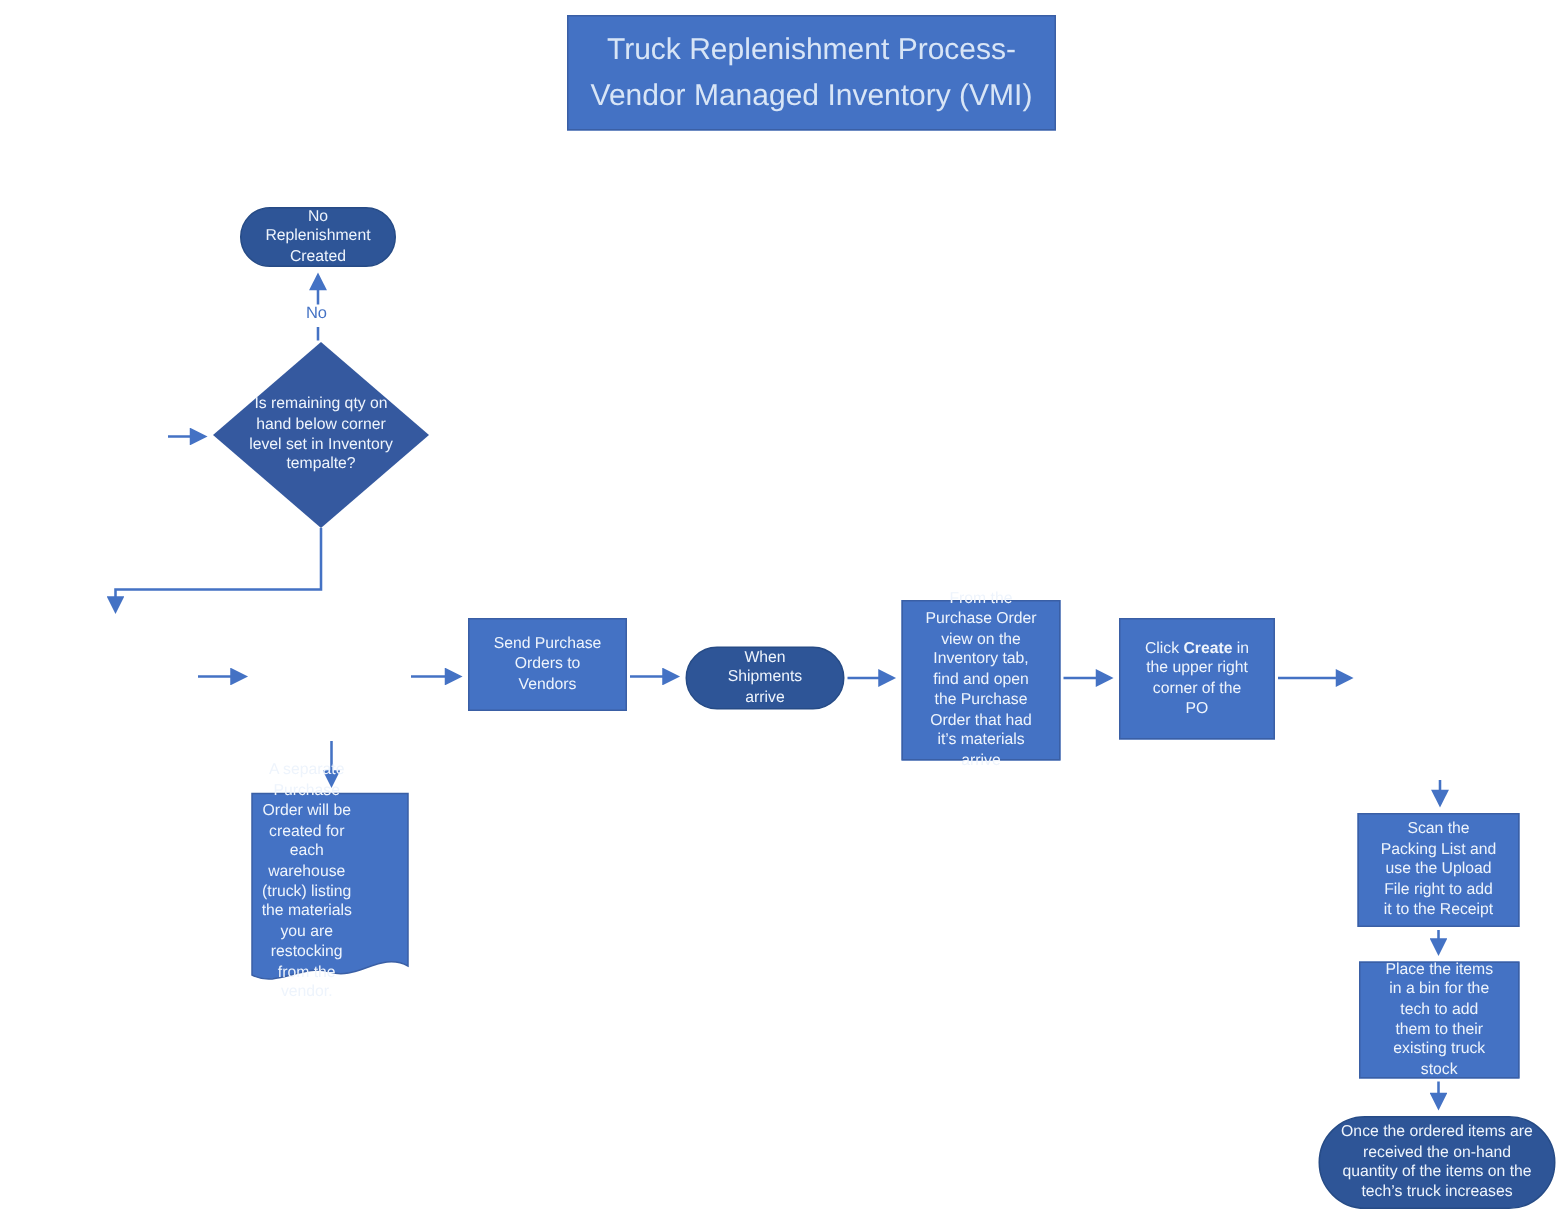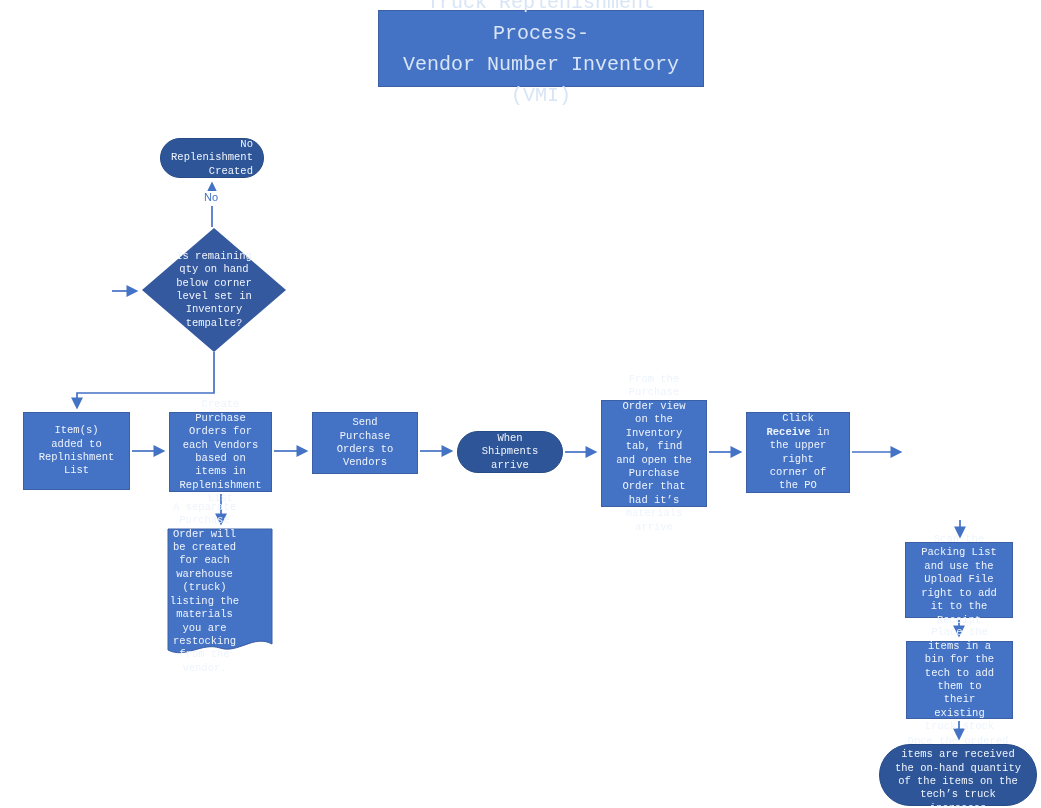--- a/index.html
+++ b/index.html
@@ -11,21 +11,21 @@
   html,body{margin:0;padding:0;}
   body{background:var(--background);font-family:"Liberation Sans",sans-serif;}
   .canvas{position:relative;width:1041px;height:808px;background:var(--background);overflow:hidden;}
   .layer{position:absolute;left:0;top:0;width:1041px;height:808px;}
   .conn{fill:none;stroke:var(--connector);stroke-width:1.7;}
   .arrowhead{fill:var(--connector);}
   .diamond-shape{fill:var(--decision-fill);}
   .doc-shape{fill:var(--process-fill);stroke:var(--process-border);stroke-width:1;}
   .shape{position:absolute;display:flex;align-items:center;justify-content:center;
          text-align:center;color:var(--text);font-size:10.5px;line-height:1.28;
-         box-sizing:border-box;padding:14px;z-index:2;font-family:Liberation Mono, monospace;}
+         box-sizing:border-box;padding:14px;z-index:2;}
   .rect{background:var(--process-fill);border:1px solid var(--process-border);}
   .stadium{background:var(--terminator-fill);border:1px solid var(--terminator-border);}
   .overlay{background:transparent;border:none;}
   .title-box{background:var(--process-fill);border:1px solid var(--process-border);
              color:var(--title-text);font-size:20px;line-height:1.55;}
   .edge-label{position:absolute;z-index:3;background:var(--background);color:var(--connector);
               font-size:11px;text-align:center;}
 </style>
 </head>
 <body>
@@ -54,57 +54,51 @@
     <path class="conn" d="M959,721 L959,738" marker-end="url(#arr)"></path>
 
     <polygon class="diamond-shape" points="214,228 286,290 214,352 142,290"></polygon>
 
     <path class="doc-shape" d="M168,529 L272,529 L272,644 C 254,634 238,654 220,648 C 202,642 185,659 168,650 Z"></path>
   </svg>
 
   <div class="shape title-box" style="left:378px;top:10px;width:326px;height:77px;">
     <div>
       <div>Truck Replenishment Process-</div>
-      <div>Vendor Number Inventory (VMI)</div>
+      <div>Vendor Managed Inventory (VMI)</div>
     </div>
   </div>
 
-  <div class="shape stadium" style="left:160px;top:138px;width:104px;height:40px;border-radius:20px;text-align:right;">
+  <div class="shape stadium" style="left:160px;top:138px;width:104px;height:40px;border-radius:20px;">
     <span>No Replenishment Created</span>
   </div>
 
 
   <div class="shape overlay" style="left:150px;top:252px;width:128px;height:76px;">
     <span>Is remaining qty on hand below corner level set in Inventory tempalte?</span>
   </div>
 
-  <div class="edge-label" style="left:199px;top:191px;width:24px;height:15px;text-align:center;">No</div>
+  <div class="edge-label" style="left:199px;top:203px;width:24px;height:15px;text-align:center;">No</div>
 
-  <div class="shape rect" style="left:23px;top:412px;width:107px;height:78px;">
-    <span>Item(s) added to Replnishment List</span>
-  </div>
 
-  <div class="shape rect" style="left:169px;top:412px;width:103px;height:80px;">
-    <span>Create  Purchase Orders for each Vendors based on items in Replenishment List</span>
-  </div>
 
   <div class="shape rect" style="left:312px;top:412px;width:106px;height:62px;">
     <span>Send Purchase Orders to Vendors</span>
   </div>
 
   <div class="shape stadium" style="left:457px;top:431px;width:106px;height:42px;border-radius:21px;">
     <span>When Shipments arrive</span>
   </div>
 
   <div class="shape rect" style="left:601px;top:400px;width:106px;height:107px;">
     <span>From the Purchase Order view on the Inventory tab, find and open the Purchase Order that had it’s materials arrive</span>
   </div>
 
   <div class="shape rect" style="left:746px;top:412px;width:104px;height:81px;">
-    <span><span>Click </span><b>Receive</b><span> in the upper right corner of the PO</span></span>
+    <span><span>Click </span><b>Create</b><span> in the upper right corner of the PO</span></span>
   </div>
 
 
   <div class="shape rect" style="left:905px;top:542px;width:108px;height:76px;">
     <span>Scan the Packing List and use the Upload File right to add it to the Receipt</span>
   </div>
 
   <div class="shape stadium" style="left:879px;top:744px;width:158px;height:62px;border-radius:31px;">
     <span>Once the ordered items are received the on-hand quantity of the items on the tech’s truck increases</span>
   </div>

